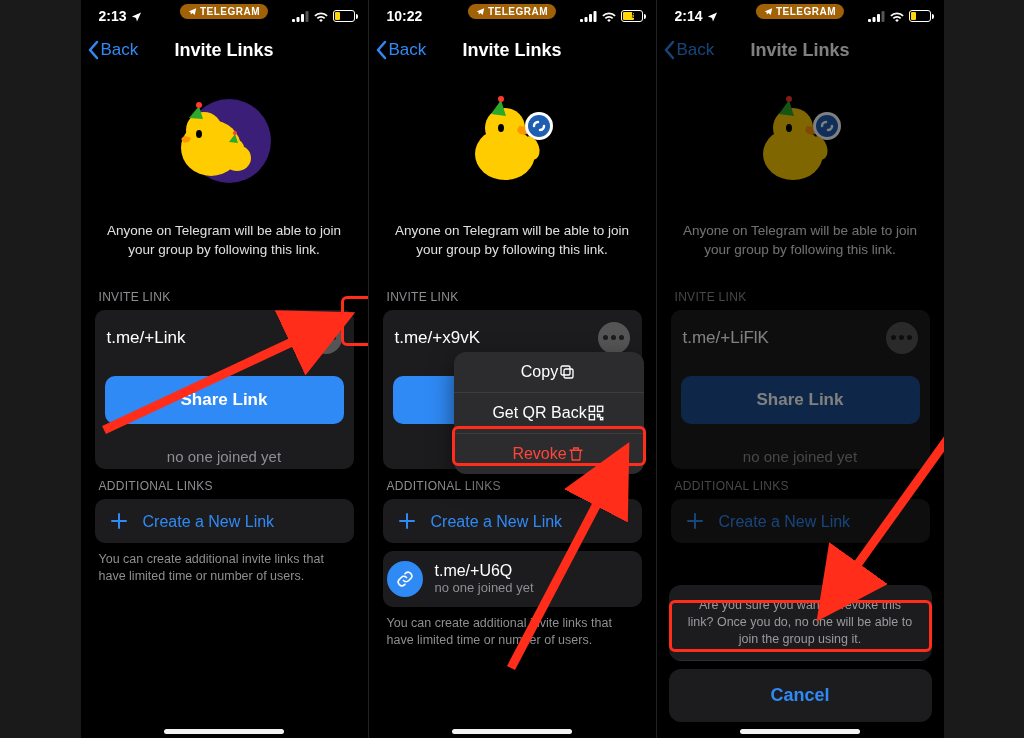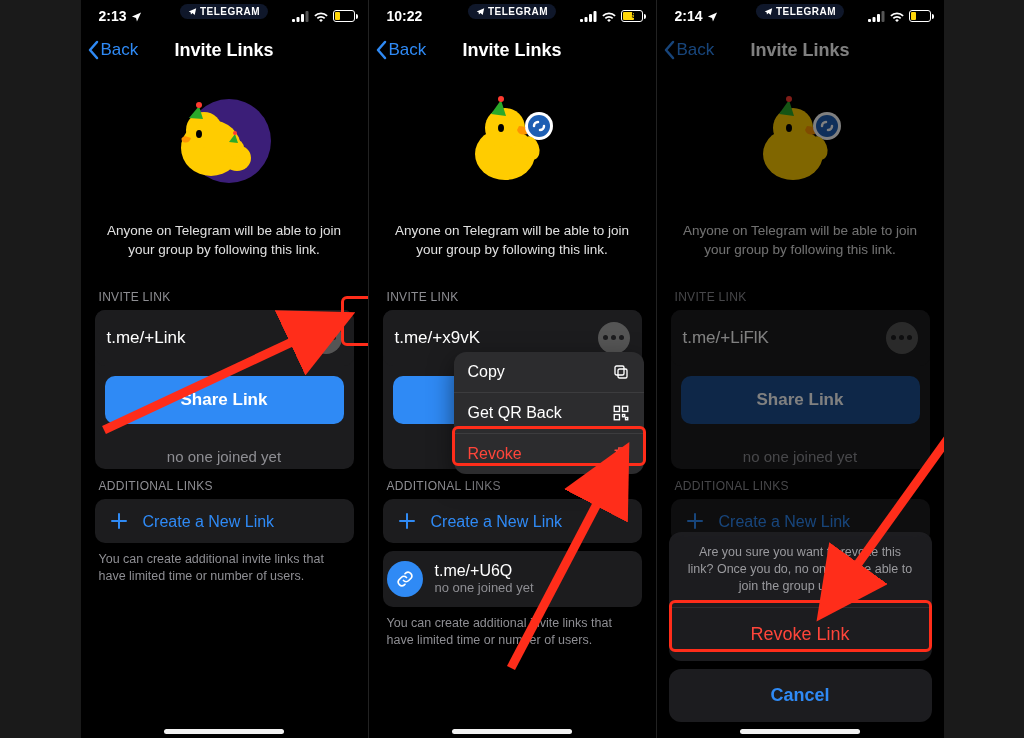--- a/index.html
+++ b/index.html
@@ -6,21 +6,21 @@
   body { background: #1a1a1a; display: flex; justify-content: center; }
   .stage { width: 863px; height: 738px; display: flex; background: #111; }
   .phone { flex: 1 1 0; background: #000; color: #fff; position: relative; display: flex; flex-direction: column; overflow: hidden; border-right: 1px solid #222; }
   .phone:last-child { border-right: none; }
 
   
   .status { display: flex; justify-content: space-between; align-items: center; padding: 4px 10px 0 18px; font-size: 14px; font-weight: 600; height: 28px; }
   .status-left { display: flex; align-items: center; gap: 4px; }
   .status-right { display: flex; align-items: center; gap: 4px; }
   .status-center { position: absolute; left: 50%; transform: translateX(-50%); top: 4px; }
-  .pill { background: #0f172a; color: #fff; font-size: 10px; font-weight: 700; padding: 2px 8px; border-radius: 10px; display: flex; align-items: center; gap: 3px; letter-spacing: .5px; }
+  .pill { background: #a16207; color: #fff; font-size: 10px; font-weight: 700; padding: 2px 8px; border-radius: 10px; display: flex; align-items: center; gap: 3px; letter-spacing: .5px; }
   .battery { display:inline-flex; align-items:center; gap:1px; }
   .batt-box { width:22px; height:12px; border:1px solid #fff; border-radius:3px; position:relative; background:#000; }
   .batt-fill { position:absolute; left:1px; top:1px; bottom:1px; background:#ffd60a; border-radius:1px; }
   .batt-cap { width:2px; height:5px; background:#fff; border-radius:0 2px 2px 0; }
   .batt-txt { position:absolute; left:0; right:0; top:-1px; text-align:right; font-size:9px; font-weight:700; color:#000; }
   .signal svg, .wifi svg { display:block; }
 
   
   .nav { display:flex; align-items:center; justify-content:center; position:relative; height:44px; }
   .nav-title { font-size:18px; font-weight:600; }
@@ -55,21 +55,21 @@
   .extra-link .txt .l2 { font-size:13px; color:#8e8e93; }
 
   .home-ind { position:absolute; bottom:4px; left:50%; transform:translateX(-50%); width:120px; height:5px; background:#fff; border-radius:3px; opacity:.95; }
 
   
   .dimmed .content, .dimmed .nav .nav-title, .dimmed .back { opacity:.5; }
   .dimmed .action-sheet, .dimmed .action-sheet * { opacity:1; }
 
   
   .popup { position:absolute; width:190px; background:#2c2c2e; border-radius:12px; overflow:hidden; box-shadow:0 8px 24px rgba(0,0,0,.5); }
-  .popup-item { display:flex; align-items:center; justify-content:space-between; padding:11px 14px; font-size:16px; border-bottom:1px solid rgba(255,255,255,.08); }
+  .popup-item { display:flex; align-items:center; justify-content:center; padding:11px 14px; font-size:16px; border-bottom:1px solid rgba(255,255,255,.08); }
   .popup-item:last-child { border-bottom:none; }
   .popup-item.red { color:#ff453a; }
 
   
   .action-sheet { position:absolute; left:12px; right:12px; bottom:16px; display:flex; flex-direction:column; gap:8px; }
   .sheet-card { background:#1f1f22e8; backdrop-filter:blur(8px); border-radius:12px; overflow:hidden; }
   .sheet-msg { color:#9a9a9e; font-size:12.5px; text-align:center; padding:12px 18px; line-height:1.35; border-bottom:1px solid rgba(255,255,255,.08); }
   .sheet-btn { text-align:center; padding:16px 0; font-size:18px; }
   .sheet-btn.red { color:#ff453a; }
   .sheet-btn.blue { color:#2f8af5; font-weight:600; }
@@ -425,21 +425,20 @@
               <path d="M10 3v14M3 10h14"></path>
             </svg>
       </span>
       <span>Create a New Link</span>
     </div>
   </div>
 
   <div class="action-sheet">
     <div class="sheet-card">
       <div class="sheet-msg">Are you sure you want to revoke this link? Once you do, no one will be able to join the group using it.</div>
-      <div class="sheet-btn red">Revoke Link</div>
     </div>
     <div class="sheet-card">
       <div class="sheet-btn blue">Cancel</div>
     </div>
   </div>
 
   <div class="anno-box" style="left:12px; right:12px; top:600px; height:52px;"></div>
   <svg class="arrow" style="left:140px; top:402px;" width="190" height="220">
     <defs>
           <marker id="ah3" markerWidth="8" markerHeight="8" refX="6" refY="4" orient="auto">

